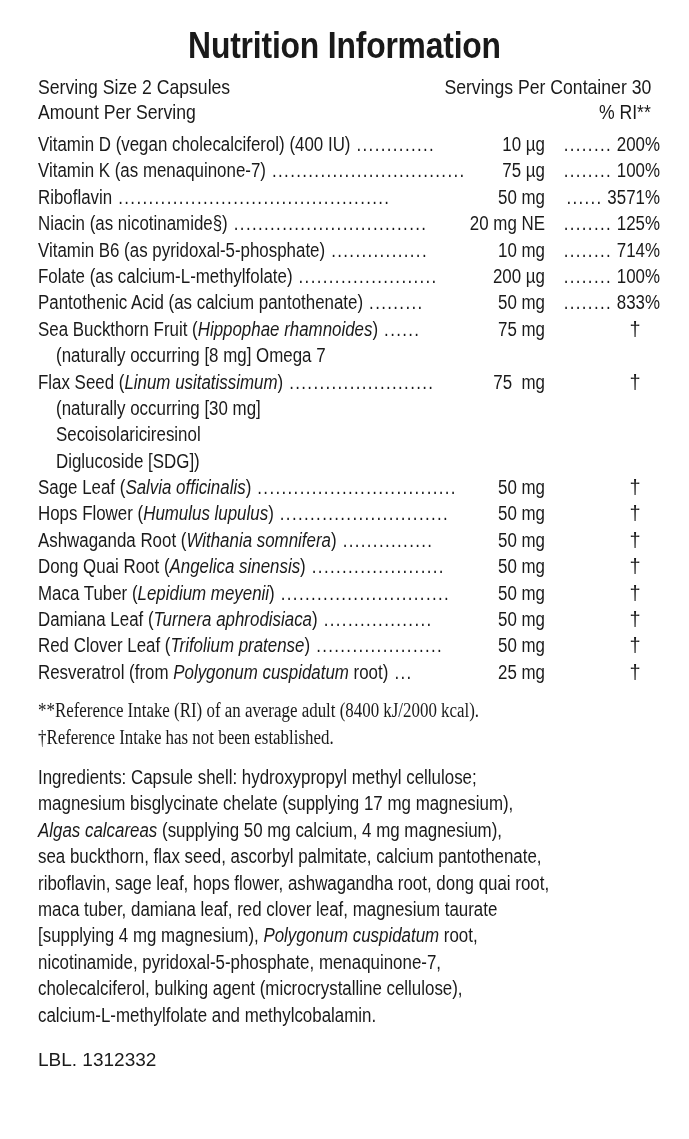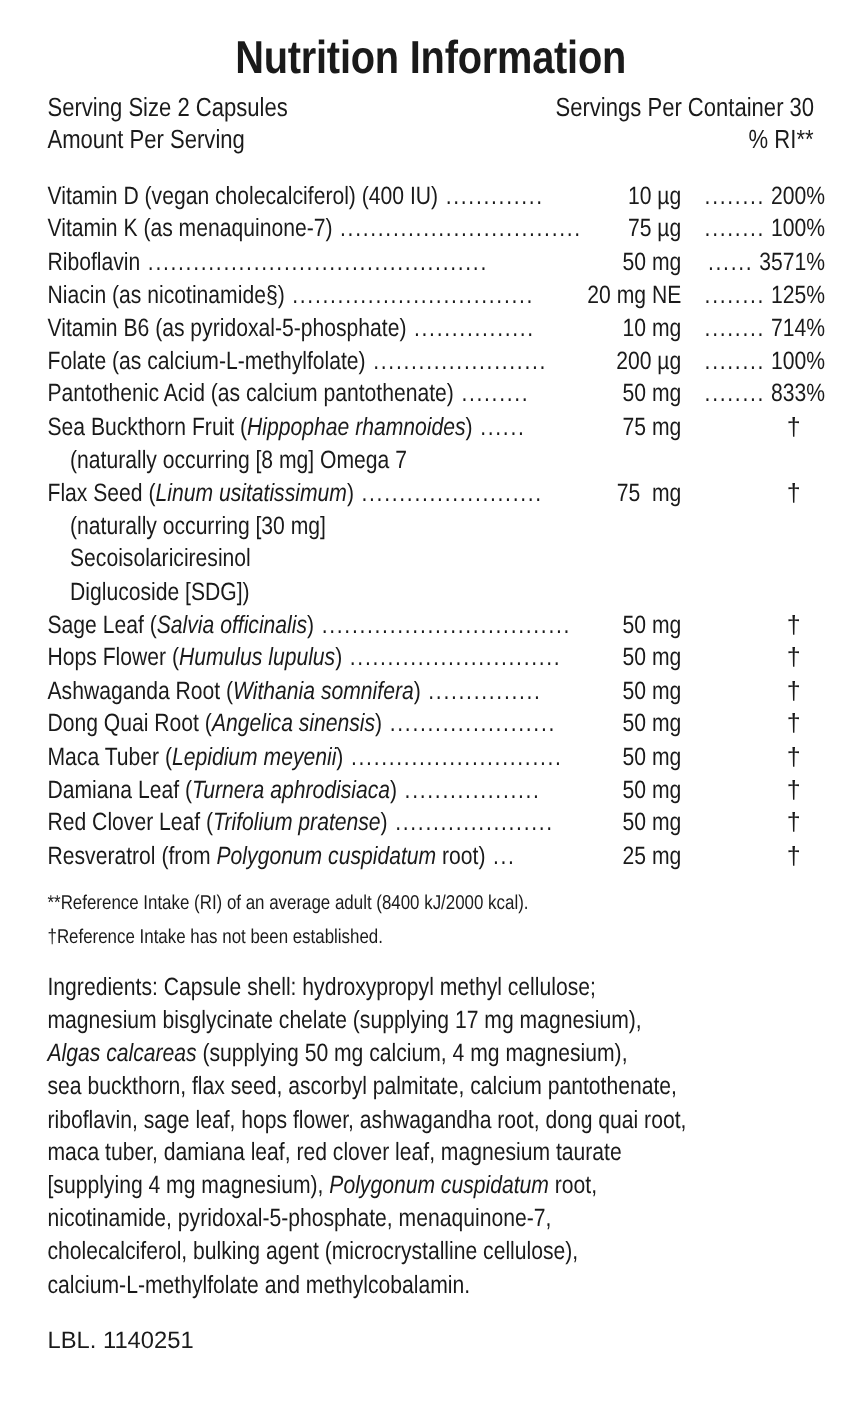--- a/index.html
+++ b/index.html
@@ -48,21 +48,21 @@
   }
   .serving-row > span {
     display: inline-block;
     transform: scaleX(0.84);
   }
   .serving-row > span.left  { transform-origin: left  center; }
   .serving-row > span.right { transform-origin: right center; }
 
   
   .nutrients {
-    margin-top: 20px;
+    margin-top: 7px;
     font-size: 20px;
     line-height: 26.4px;
   }
 
   .nrow {
     position: relative;
     height: 26.4px;
     white-space: nowrap;
   }
 
@@ -119,22 +119,23 @@
   }
   .nsub span {
     display: inline-block;
     transform: scaleX(0.845);
     transform-origin: left center;
   }
 
   
   .footnotes {
     margin-top: 12px;
-    font-size: 16px;
+    font-size: 20px;
     line-height: 26.4px;
+    font-family: Liberation Serif, serif;
   }
   .footnotes div {
     white-space: nowrap;
   }
   .footnotes div span {
     display: inline-block;
     transform: scaleX(0.845);
     transform-origin: left center;
   }
 
@@ -283,15 +284,15 @@
       <div class="iline"><span><i>Algas calcareas</i> (supplying 50 mg calcium, 4 mg magnesium),</span></div>
       <div class="iline"><span>sea buckthorn, flax seed, ascorbyl palmitate, calcium pantothenate,</span></div>
       <div class="iline"><span>riboflavin, sage leaf, hops flower, ashwagandha root, dong quai root,</span></div>
       <div class="iline"><span>maca tuber, damiana leaf, red clover leaf, magnesium taurate</span></div>
       <div class="iline"><span>[supplying 4 mg magnesium), <i>Polygonum cuspidatum</i> root,</span></div>
       <div class="iline"><span>nicotinamide, pyridoxal-5-phosphate, menaquinone-7,</span></div>
       <div class="iline"><span>cholecalciferol, bulking agent (microcrystalline cellulose),</span></div>
       <div class="iline"><span>calcium-L-methylfolate and methylcobalamin.</span></div>
     </div>
 
-  <div class="lblcode">LBL. 1140251</div>
+  <div class="lblcode">LBL. 1312332</div>
 
 </div>
 
 </body></html>

